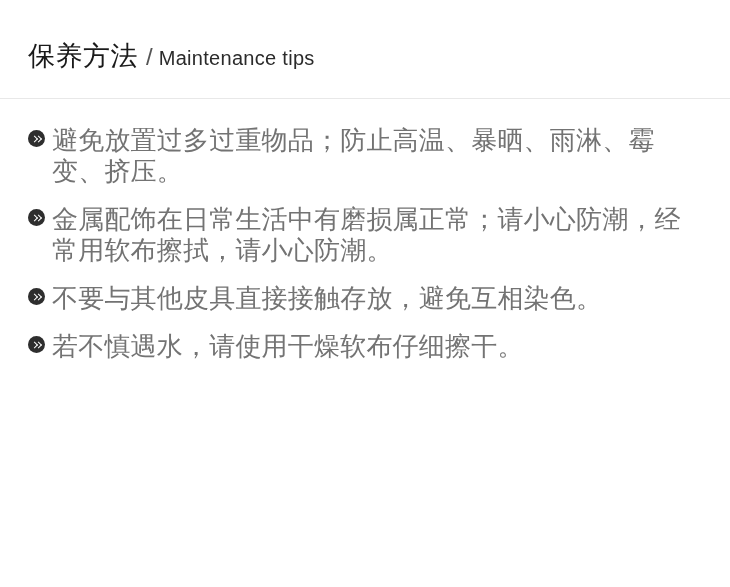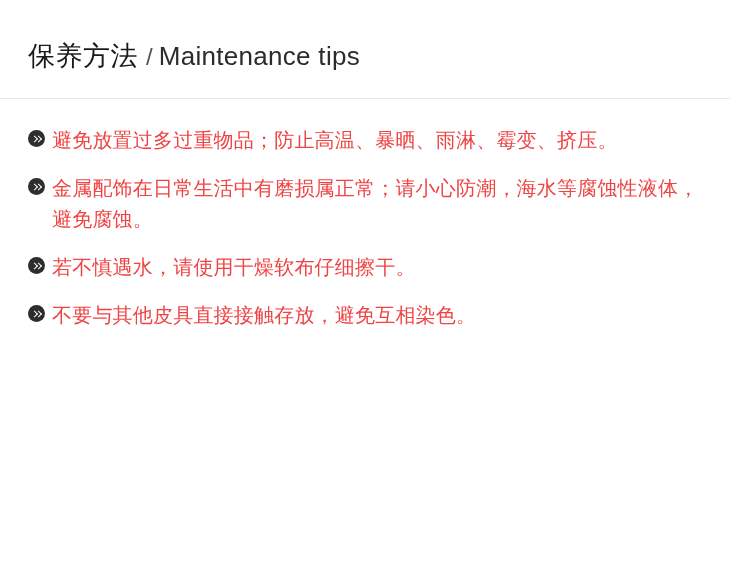--- a/index.html
+++ b/index.html
@@ -37,21 +37,21 @@
     color: #1a1a1a;
     font-weight: 500;
   }
   .title-sep {
     font-size: 24px;
     color: #555555;
     margin: 0 6px 0 8px;
     font-weight: 300;
   }
   .title-en {
-    font-size: 26px;
+    font-size: 20px;
     color: #2b2b2b;
     font-weight: 300;
     letter-spacing: 0.3px;
   }
   .divider {
     margin-top: 24px;
     width: 730px;
     height: 1px;
     background: #e8e8e8;
   }
@@ -82,23 +82,23 @@
     top: 50%;
     width: 4px;
     height: 4px;
     border-top: 1.4px solid #ffffff;
     border-right: 1.4px solid #ffffff;
     transform: translateY(-50%) rotate(45deg);
   }
   .bullet::before { left: 3.5px; }
   .bullet::after  { left: 7.5px; }
   .tip-text {
-    font-size: 20px;
+    font-size: 26px;
     line-height: 31px;
-    color: #ef4444;
+    color: #737373;
     letter-spacing: 0.2px;
     max-width: 670px;
   }
 </style>
 </head>
 <body>
 
 <div class="page">
 
   <div class="header">
@@ -111,25 +111,25 @@
 
   <div class="divider"></div>
 
   <ul class="tips">
     <li class="tip">
       <span class="bullet"></span>
       <span class="tip-text">避免放置过多过重物品；防止高温、暴晒、雨淋、霉变、挤压。</span>
     </li>
     <li class="tip">
       <span class="bullet"></span>
-      <span class="tip-text">金属配饰在日常生活中有磨损属正常；请小心防潮，海水等腐蚀性液体，避免腐蚀。</span>
+      <span class="tip-text">金属配饰在日常生活中有磨损属正常；请小心防潮，经常用软布擦拭，请小心防潮。</span>
+    </li>
+    <li class="tip">
+      <span class="bullet"></span>
+      <span class="tip-text">不要与其他皮具直接接触存放，避免互相染色。</span>
     </li>
     <li class="tip">
       <span class="bullet"></span>
       <span class="tip-text">若不慎遇水，请使用干燥软布仔细擦干。</span>
-    </li>
-    <li class="tip">
-      <span class="bullet"></span>
-      <span class="tip-text">不要与其他皮具直接接触存放，避免互相染色。</span>
     </li>
   </ul>
 
 </div>
 
 </body></html>

